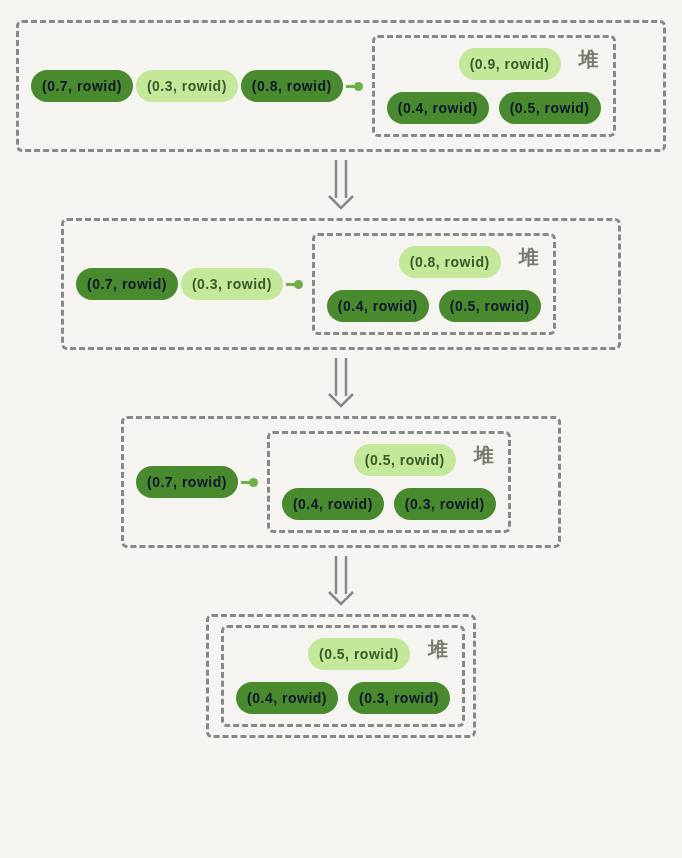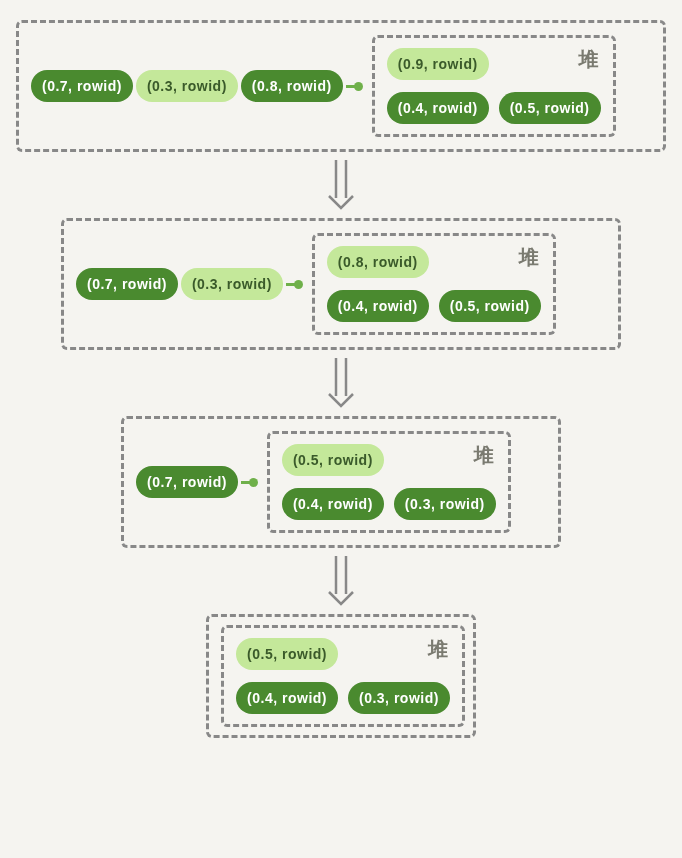--- a/index.html
+++ b/index.html
@@ -32,33 +32,33 @@
       margin-left: 4px;
     }
     .heap-label {
       position: absolute;
       top: 8px;
       right: 14px;
       color: #7a7a70;
       font-size: 20px;
       font-family: 'KaiTi', 'SimSun', serif;
     }
-    .heap-top { display:flex; justify-content:flex-start; margin-bottom:12px; padding-right:40px; }
+    .heap-top { display:flex; justify-content:flex-end; margin-bottom:12px; padding-right:40px; }
     .heap-bottom { display:flex; gap:10px;margin-top:12px; }
     .pill {
       border-radius: 16px;
       padding: 8px 11px;
       font-size: 14px;
       letter-spacing: 0.5px;
       white-space: nowrap;
       display:inline-block;
     }
     .pill-dark {
       background: #4a8a2f;
-      color: #ffffff;
+      color: #0f172a;
     }
     .pill-light {
       background: #c4e89a;
       color: #3a5a2a;
     }
     .connector {
       width: 14px;
       height: 3px;
       background: #6fb04a;
       position: relative;

